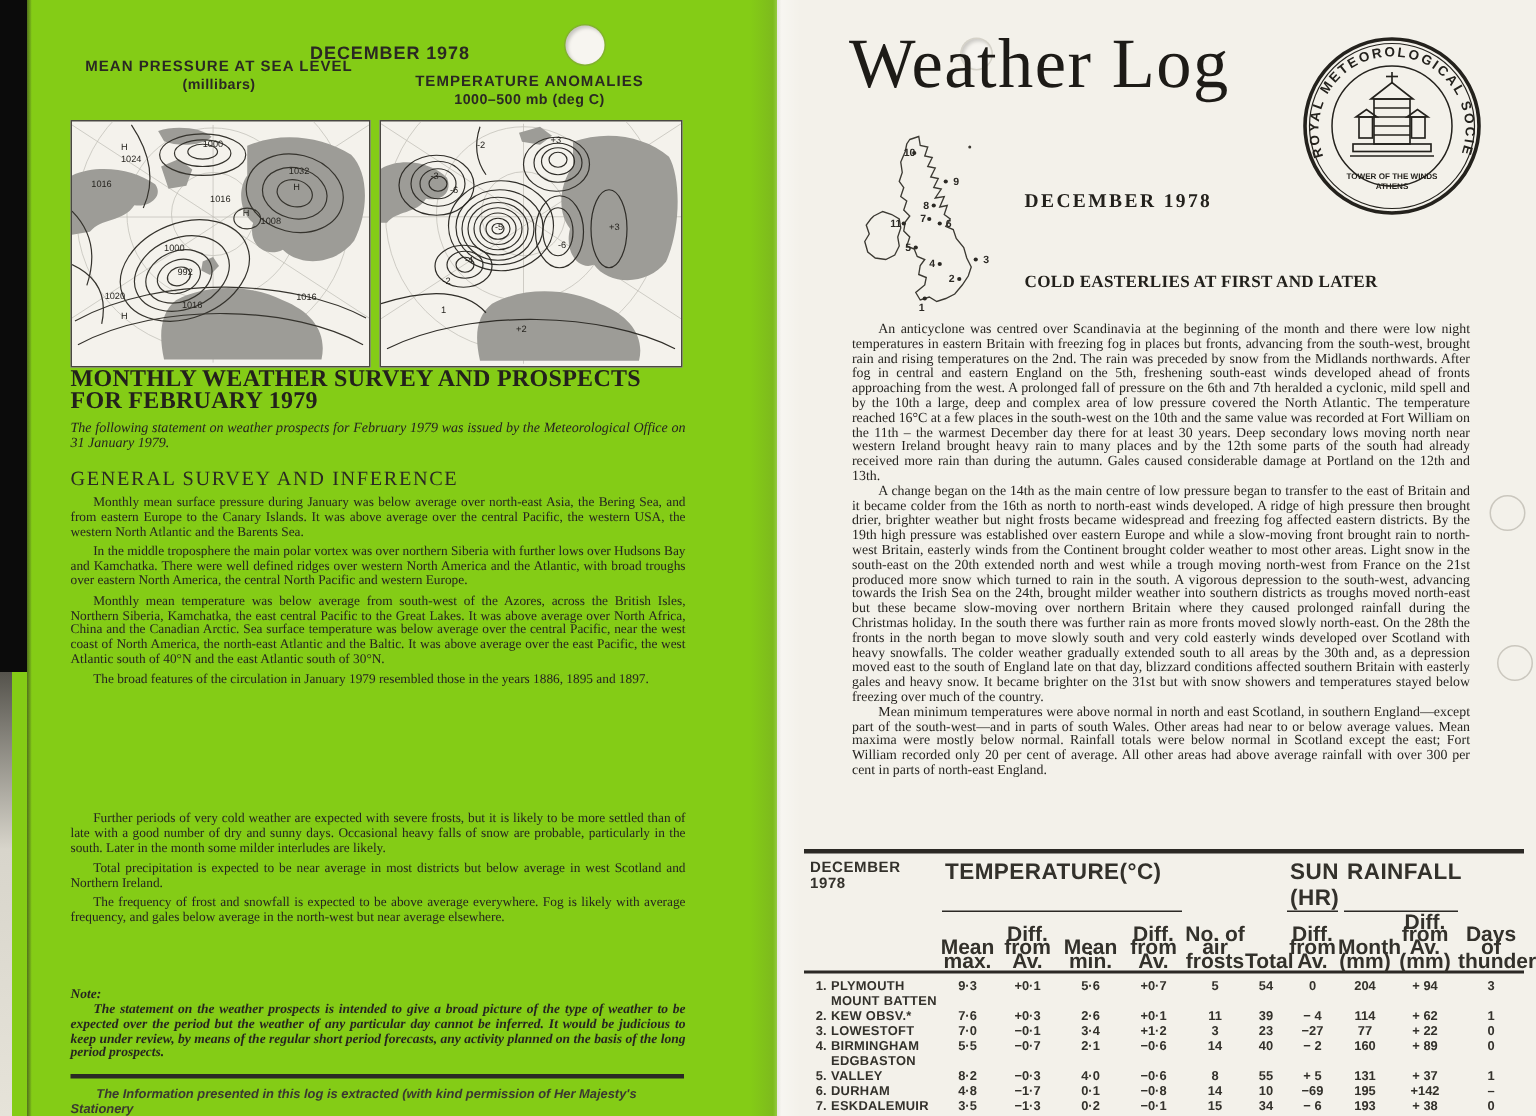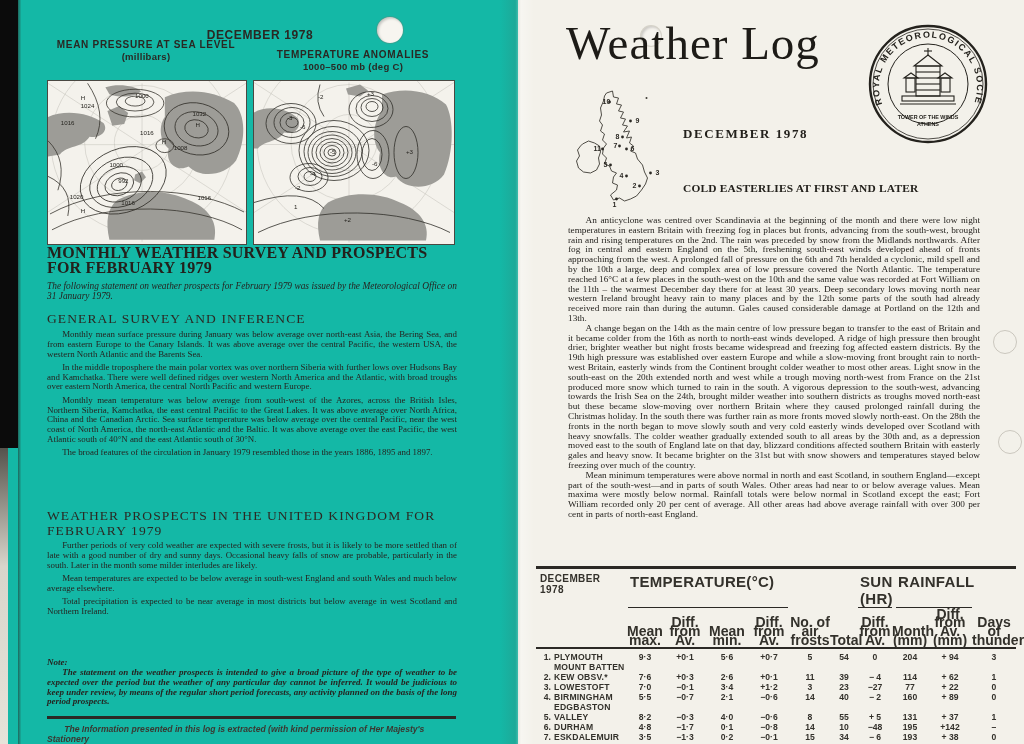--- a/index.html
+++ b/index.html
@@ -1,16 +1,16 @@
 <!DOCTYPE html>
 <html><head>
 <meta charset="utf-8">
 <style>
   html,body{margin:0;padding:0;background:#8a887f;}
-  .scan{position:relative;width:1024px;height:744px;background:#14b8a6;overflow:hidden;
+  .scan{position:relative;width:1024px;height:744px;background:#84cc16;overflow:hidden;
         font-family:"Liberation Serif",serif;color:#262420;}
   .abs{position:absolute;}
   
   .edge-black{left:0;top:0;width:18px;height:448px;background:#0b0b0b;}
   .edge-black2{left:0;top:448px;width:8px;height:296px;background:linear-gradient(180deg,#55534c, #d8d5cb 40%,#e6e3d9);}
   .edge-line{left:18px;top:0;width:3px;height:744px;background:linear-gradient(90deg,rgba(40,38,33,.55),rgba(40,38,33,.08));}
   .page-right-bg{left:518px;top:0;width:506px;height:744px;background:#f3f1ea;}
   .gutter{left:500px;top:0;width:34px;height:744px;
           background:linear-gradient(90deg,rgba(0,0,0,0),rgba(85,80,70,.14) 45%,rgba(255,255,255,.35) 62%,rgba(0,0,0,0));}
   .hole{border-radius:50%;background:#f7f5f0;
@@ -197,26 +197,25 @@
   <div class="abs lp-intro just">The following statement on weather prospects for February 1979 was issued by the Meteorological Office on 31 January 1979.</div>
   <div class="abs lp-h2" style="left:47px;top:311px;">GENERAL SURVEY AND INFERENCE</div>
 
   <div class="abs bodyL just" style="left:47px;top:330px;">
     <p>Monthly mean surface pressure during January was below average over north-east Asia, the Bering Sea, and from eastern Europe to the Canary Islands. It was above average over the central Pacific, the western USA, the western North Atlantic and the Barents Sea.</p>
     <p>In the middle troposphere the main polar vortex was over northern Siberia with further lows over Hudsons Bay and Kamchatka. There were well defined ridges over western North America and the Atlantic, with broad troughs over eastern North America, the central North Pacific and western Europe.</p>
     <p>Monthly mean temperature was below average from south-west of the Azores, across the British Isles, Northern Siberia, Kamchatka, the east central Pacific to the Great Lakes. It was above average over North Africa, China and the Canadian Arctic. Sea surface temperature was below average over the central Pacific, near the west coast of North America, the north-east Atlantic and the Baltic. It was above average over the east Pacific, the west Atlantic south of 40°N and the east Atlantic south of 30°N.</p>
     <p>The broad features of the circulation in January 1979 resembled those in the years 1886, 1895 and 1897.</p>
   </div>
 
-  <div class="abs lp-h2" style="left:47px;top:508px;width:412px;line-height:15px;">WEATHER PROSPECTS IN THE UNITED KINGDOM FOR FEBRUARY 1979</div>
 
   <div class="abs bodyL just" style="left:47px;top:541px;">
     <p>Further periods of very cold weather are expected with severe frosts, but it is likely to be more settled than of late with a good number of dry and sunny days. Occasional heavy falls of snow are probable, particularly in the south. Later in the month some milder interludes are likely.</p>
-    <p>Mean temperatures are expected to be below average in south-west England and south Wales and much below average elsewhere.</p>
     <p>Total precipitation is expected to be near average in most districts but below average in west Scotland and Northern Ireland.</p>
+    <p>The frequency of frost and snowfall is expected to be above average everywhere. Fog is likely with average frequency, and gales below average in the north-west but near average elsewhere.</p>
   </div>
 
   <div class="abs noteL" style="left:47px;top:658px;">Note:</div>
   <div class="abs noteL just" style="left:47px;top:668px;width:410px;text-indent:1.7em;">The statement on the weather prospects is intended to give a broad picture of the type of weather to be expected over the period but the weather of any particular day cannot be inferred. It would be judicious to keep under review, by means of the regular short period forecasts, any activity planned on the basis of the long period prospects.</div>
 
   <div class="abs lp-rule"></div>
   <div class="abs lp-footer">
     <p>The Information presented in this log is extracted (with kind permission of Her Majesty's Stationery</p>
 
   </div>
@@ -409,21 +408,21 @@
         <div class="cell station">
           <span class="num">6.</span>
           <span class="nm">DURHAM</span>
         </div>
         <div class="cell">4·8</div>
         <div class="cell">−1·7</div>
         <div class="cell">0·1</div>
         <div class="cell">−0·8</div>
         <div class="cell">14</div>
         <div class="cell">10</div>
-        <div class="cell">−48</div>
+        <div class="cell">−69</div>
         <div class="cell">195</div>
         <div class="cell">+142</div>
         <div class="cell">–</div>
         <div class="cell station">
           <span class="num">7.</span>
           <span class="nm">ESKDALEMUIR</span>
         </div>
         <div class="cell">3·5</div>
         <div class="cell">−1·3</div>
         <div class="cell">0·2</div>

